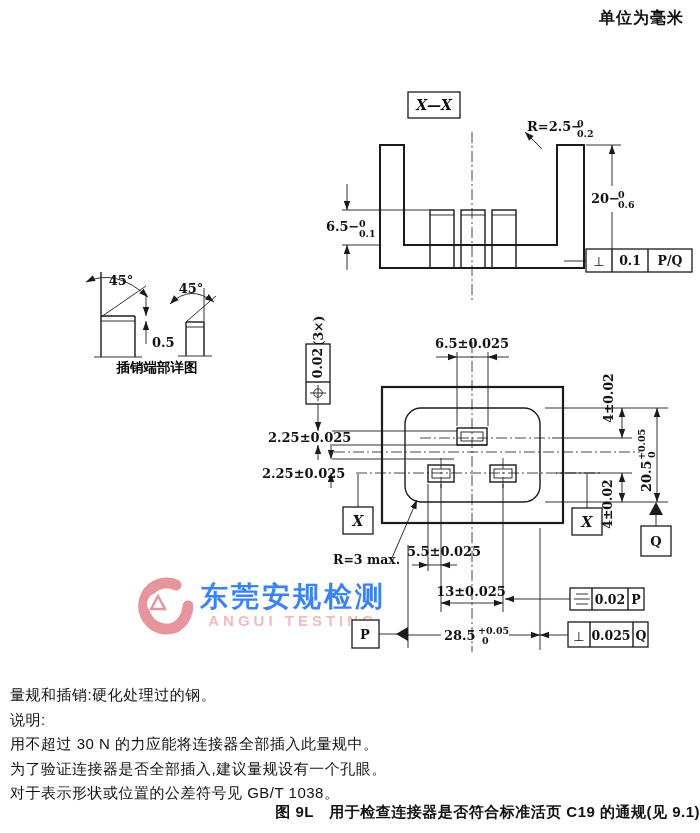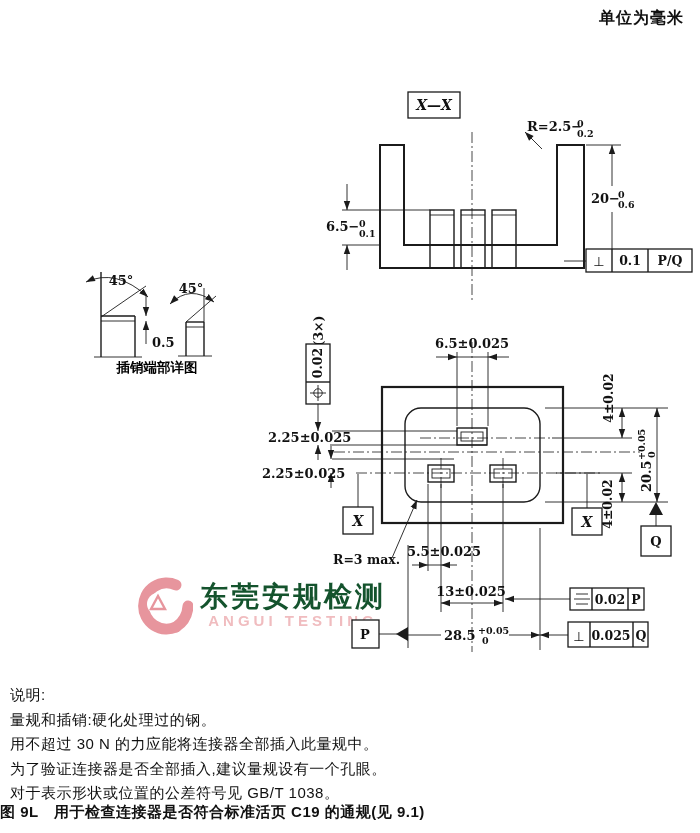--- a/index.html
+++ b/index.html
@@ -1,37 +1,37 @@
 <!DOCTYPE html>
 <html><head>
 <meta charset="utf-8">
 <style>
   html,body{margin:0;padding:0;background:#fff;width:700px;height:833px;overflow:hidden;}
   #page{position:relative;width:700px;height:833px;background:#fff;font-family:"Liberation Sans",sans-serif;color:#111;}
   #unit-note{position:absolute;left:588px;top:8px;width:96px;text-align:right;font-size:16px;font-weight:bold;letter-spacing:1px;}
   
   #wm{position:absolute;left:131px;top:575px;display:flex;align-items:center;gap:7px;}
   #wm .t{display:flex;flex-direction:column;align-items:center;}
-  #wm .cn{font-size:28px;font-weight:bold;color:#14532d;letter-spacing:3px;line-height:30px;}
+  #wm .cn{font-size:28px;font-weight:bold;color:#3b82f6;letter-spacing:3px;line-height:30px;}
   #wm .en{font-size:15px;font-weight:bold;color:#f0bcbf;letter-spacing:4px;line-height:18px;}
   
   svg#dwg{position:absolute;left:0;top:0;}
   .ln{stroke:#1b1b1b;stroke-width:0.9;fill:none;}
   .ln2{stroke:#1b1b1b;stroke-width:2;fill:none;}
   .ln15{stroke:#1b1b1b;stroke-width:1.4;fill:none;}
   .cl{stroke:#1b1b1b;stroke-width:0.8;fill:none;stroke-dasharray:11 3 2 3;}
   .dim{font:bold 13px "DejaVu Serif",serif;fill:#111;}
   .dimS{font:bold 9.5px "DejaVu Serif",serif;fill:#111;}
   .dim12{font:bold 12.5px "DejaVu Serif",serif;fill:#111;}
   .it{font:italic bold 14px "DejaVu Serif",serif;fill:#111;}
   .sym{font:13px "DejaVu Sans",sans-serif;fill:#111;}
   .boxw{fill:#fff;stroke:#1b1b1b;stroke-width:1.3;}
   
   #notes{position:absolute;left:10px;top:683px;font-size:15px;line-height:24.5px;letter-spacing:0.5px;}
-  #caption{position:absolute;left:0;top:803px;width:700px;text-align:left;font-size:15px;font-weight:bold;letter-spacing:0.5px;}
+  #caption{position:absolute;left:0;top:803px;width:700px;text-align:right;font-size:15px;font-weight:bold;letter-spacing:0.5px;}
 </style>
 </head>
 <body>
 
 <div id="page">
 
   <div id="wm">
     <svg width="62" height="62" viewBox="0 0 62 62">
       <path d="M45,10 A23 23 0 1 0 45,52" stroke="#e7959d" stroke-width="11" fill="none" stroke-linecap="round"></path>
       <path d="M45,52 A27 27 0 0 0 57,31" stroke="#e7959d" stroke-width="11" fill="none" stroke-linecap="round"></path>
@@ -302,21 +302,21 @@
         <text x="579" y="641" text-anchor="middle" class="sym">⊥</text>
         <text x="611" y="640" text-anchor="middle" class="dim12">0.025</text>
         <text x="641" y="640" text-anchor="middle" class="dim12">Q</text>
       </g>
     </g>
   </svg>
 
   <div id="unit-note">单位为毫米</div>
 
   <div id="notes">
+    <div>量规和插销:硬化处理过的钢。</div>
     <div>说明:</div>
-    <div>量规和插销:硬化处理过的钢。</div>
     <div>用不超过 30 N 的力应能将连接器全部插入此量规中。</div>
     <div>为了验证连接器是否全部插入,建议量规设有一个孔眼。</div>
     <div>对于表示形状或位置的公差符号见 GB/T 1038。</div>
   </div>
 
   <div id="caption">图 9L　用于检查连接器是否符合标准活页 C19 的通规(见 9.1)</div>
 </div>
 
 </body></html>

